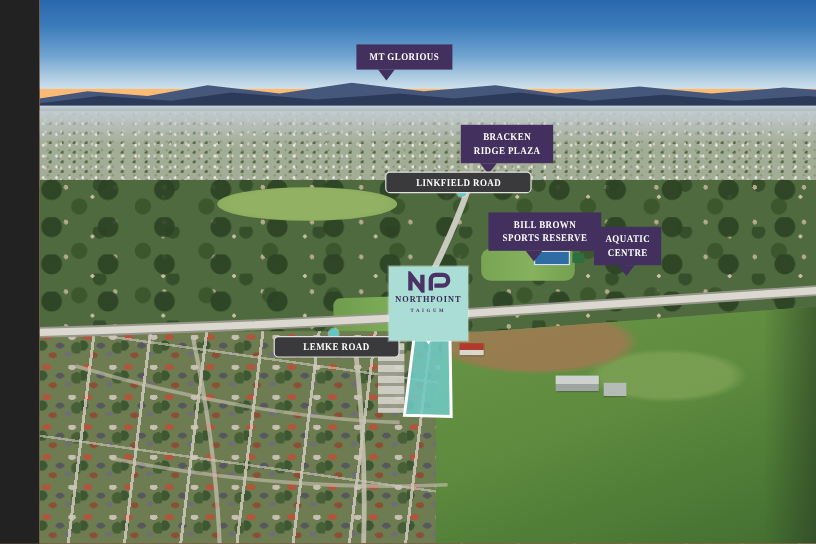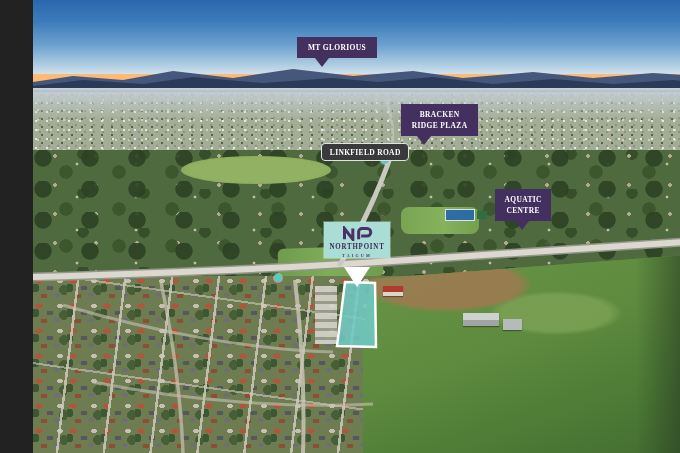--- a/index.html
+++ b/index.html
@@ -77,40 +77,40 @@
   .flag{position:absolute;background:#44305f;color:#fff;text-align:center;
         padding:5px 7px;z-index:30;}
   .flag::after{content:"";position:absolute;top:100%;left:var(--tx);
         margin-left:-7px;border:7px solid transparent;border-bottom:none;
         border-top:9px solid #44305f;}
   .flag .ln{display:block;font-weight:700;font-size:8.5px;line-height:11px;
         letter-spacing:.4px;white-space:nowrap;transform:scaleX(.88);}
   #flag-mt-glorious{left:264px;top:37px;--tx:25px;}
   #flag-bunnings{left:189px;top:70px;--tx:41px;}
   #flag-brendale{left:351px;top:72px;--tx:26px;}
-  #flag-bracken{left:368px;top:104px;--tx:23px;}
+  #flag-bracken{left:351px;top:104px;--tx:23px;}
   #flag-bill-brown{left:374px;top:177px;--tx:38px;}
   #flag-aquatic{left:462px;top:189px;--tx:27px;}
   #flag-sandgate{left:204px;top:223px;--tx:37px;}
 
   
   .pill{position:absolute;background:#3a3a3c;border:1.5px solid #e2e2e0;
         border-radius:4px;color:#fff;display:flex;align-items:center;
-        justify-content:flex-start;padding:3px 3px;z-index:30;}
+        justify-content:flex-start;padding:3px 20px;z-index:30;}
   .pill .ln{font-weight:700;font-size:8.5px;letter-spacing:.4px;
         white-space:nowrap;transform:scaleX(.88);}
   #pill-linkfield{left:288px;top:143px;}
   #pill-lemke{left:195px;top:280px;}
   .dot{position:absolute;width:8px;height:8px;border-radius:50%;
         background:#5fc8c4;z-index:29;box-shadow:0 0 0 1px rgba(255,255,255,.35);}
   #dot-linkfield{left:348px;top:156px;}
   #dot-lemke{left:241px;top:274px;}
 
   
-  #sign{position:absolute;left:291px;top:222px;width:66px;height:36px;
+  #sign{position:absolute;left:291px;top:222px;width:66px;height:62px;
         background:#a9ddd6;z-index:32;display:flex;flex-direction:column;
         align-items:center;box-shadow:0 0 0 1px rgba(255,255,255,.3);}
   #sign .brand{font-weight:700;font-size:7.5px;letter-spacing:.9px;
         color:#3b2a56;transform:scaleX(.92);margin-top:1px;white-space:nowrap;}
   #sign .suburb{font-weight:700;font-size:4px;letter-spacing:2.2px;
         color:#4a3166;margin-top:2px;white-space:nowrap;}
   #sign-tail{position:absolute;left:311px;top:267px;width:0;height:0;z-index:31;
         border-left:13px solid transparent;border-right:13px solid transparent;
         border-top:20px solid #ffffff;}
 </style>
@@ -159,30 +159,37 @@
     <polygon points="312,282 342,283 343,347 304,346" fill="#6fcac3" fill-opacity="0.88" stroke="#ffffff" stroke-width="2.5"></polygon>
   </svg>
 
   <div class="flag" id="flag-mt-glorious">
     <span class="ln">MT GLORIOUS</span>
   </div>
   <div class="flag" id="flag-bracken">
     <span class="ln">BRACKEN</span>
     <span class="ln">RIDGE PLAZA</span>
   </div>
+  <div class="flag" id="flag-bill-brown">
+    <span class="ln">BILL BROWN</span>
+    <span class="ln">SPORTS RESERVE</span>
+  </div>
   <div class="flag" id="flag-aquatic">
     <span class="ln">AQUATIC</span>
     <span class="ln">CENTRE</span>
   </div>
 
   <div class="dot" id="dot-linkfield"></div>
   <div class="pill" id="pill-linkfield">
     <span class="ln">LINKFIELD ROAD</span>
   </div>
   <div class="dot" id="dot-lemke"></div>
+  <div class="pill" id="pill-lemke">
+    <span class="ln">LEMKE ROAD</span>
+  </div>
 
   <div id="sign-tail"></div>
   <div id="sign">
     <svg width="38" height="18" viewBox="0 0 38 18" style="margin-top:4px">
       <path d="M4 16 V3 L14 16 V3" fill="none" stroke="#4a3166" stroke-width="3.6" stroke-linejoin="miter" stroke-linecap="butt"></path>
       <path d="M21 16 V7 a4 4 0 0 1 4 -4 h6 a4.5 4.5 0 0 1 0 9 h-7" fill="none" stroke="#4a3166" stroke-width="3.6" stroke-linecap="butt"></path>
     </svg>
     <span class="brand">NORTHPOINT</span>
     <span class="suburb">TAIGUM</span>
   </div>

